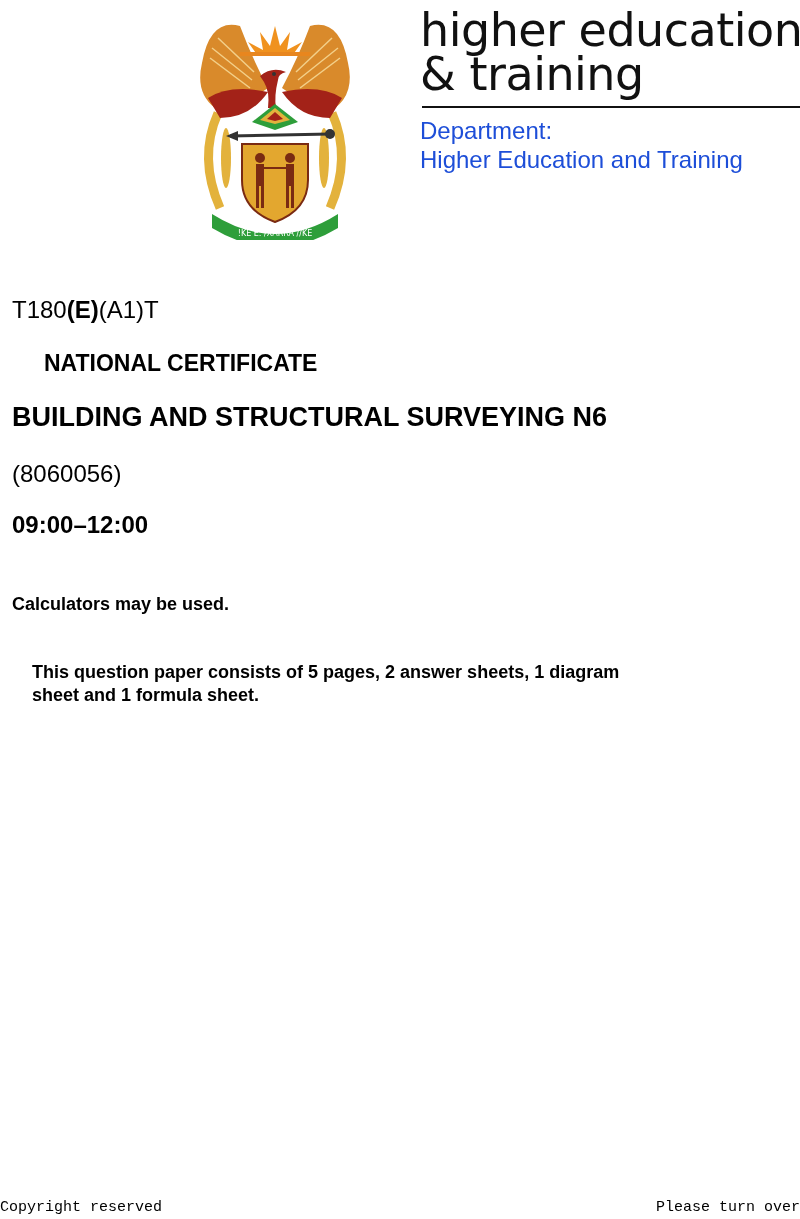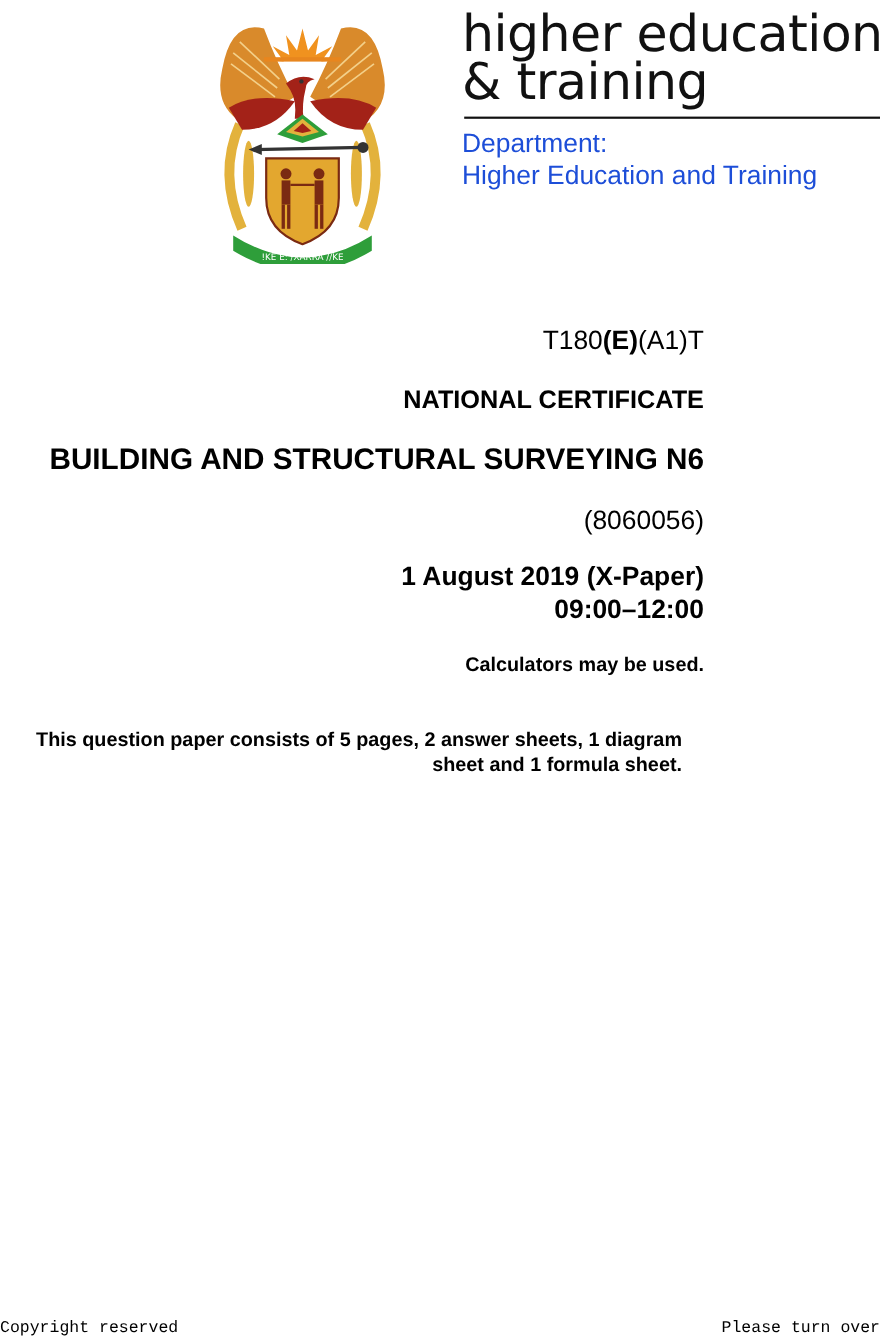--- a/index.html
+++ b/index.html
@@ -10,24 +10,24 @@
   .crest { position: absolute; left: 190px; top: 18px; width: 170px; height: 222px; }
   .brand { position: absolute; left: 388px; top: 8px; width: 400px; margin-left: 32px; }
   .brand .big {
     font-family: "DejaVu Sans", sans-serif; font-size: 46px; line-height: 44px;
     letter-spacing: -0.5px; color: #111; white-space: nowrap;
   }
   .brand .rule { height: 2px; background: #111; margin: 10px 0 8px 2px; width: 395px; }
   .brand .dept { font-size: 24px; line-height: 29px; color: #1d4ed8; white-space: nowrap; }
   .brand .rsa { font-size: 24px; font-weight: bold; line-height: 30px; color: #111; white-space: nowrap; }
 
-  .center { position: absolute; left: 0; width: 640px; text-align: right; }
+  .center { position: absolute; left: 12px; width: 640px; text-align: left; }
   .code { top: 296px; font-size: 24px; }
   .code b { font-weight: bold; }
-  .nc { top: 350px; font-size: 23px; font-weight: bold; }
+  .nc { top: 350px; font-size: 23px; font-weight: bold; margin-left: 32px; }
   .subject { top: 402px; font-size: 27px; font-weight: bold; }
   .subjcode { top: 460px; font-size: 24px; }
   .date { top: 510px; font-size: 24px; font-weight: bold; line-height: 30px; }
   .calc { top: 594px; font-size: 18px; font-weight: bold; }
   .consists { top: 661px; font-size: 18px; font-weight: bold; line-height: 23px; padding: 0 20px; box-sizing: border-box; }
 
   .footer { position: absolute; top: 1199px; font-size: 15px; font-family: Liberation Mono, monospace; }
   .footer.left { left: 0; }
   .footer.right { right: 0; }
 </style>
@@ -101,21 +101,20 @@
   <div class="dept">Higher Education and Training</div>
 </div>
 
 <div class="center code"><span>T180</span><b>(E)</b><span>(A1)T</span></div>
 
 <div class="center nc">NATIONAL CERTIFICATE</div>
 <div class="center subject">BUILDING AND STRUCTURAL SURVEYING N6</div>
 <div class="center subjcode">(8060056)</div>
 
 <div class="center date">
-  <div>1 August 2019 (X-Paper)</div>
   <div>09:00–12:00</div>
 </div>
 
 <div class="center calc">Calculators may be used.</div>
 <div class="center consists">This question paper consists of 5 pages, 2 answer sheets, 1 diagram sheet and 1 formula sheet.</div>
 
 <div class="footer left">Copyright reserved</div>
 <div class="footer right">Please turn over</div>
 
 </body></html>

